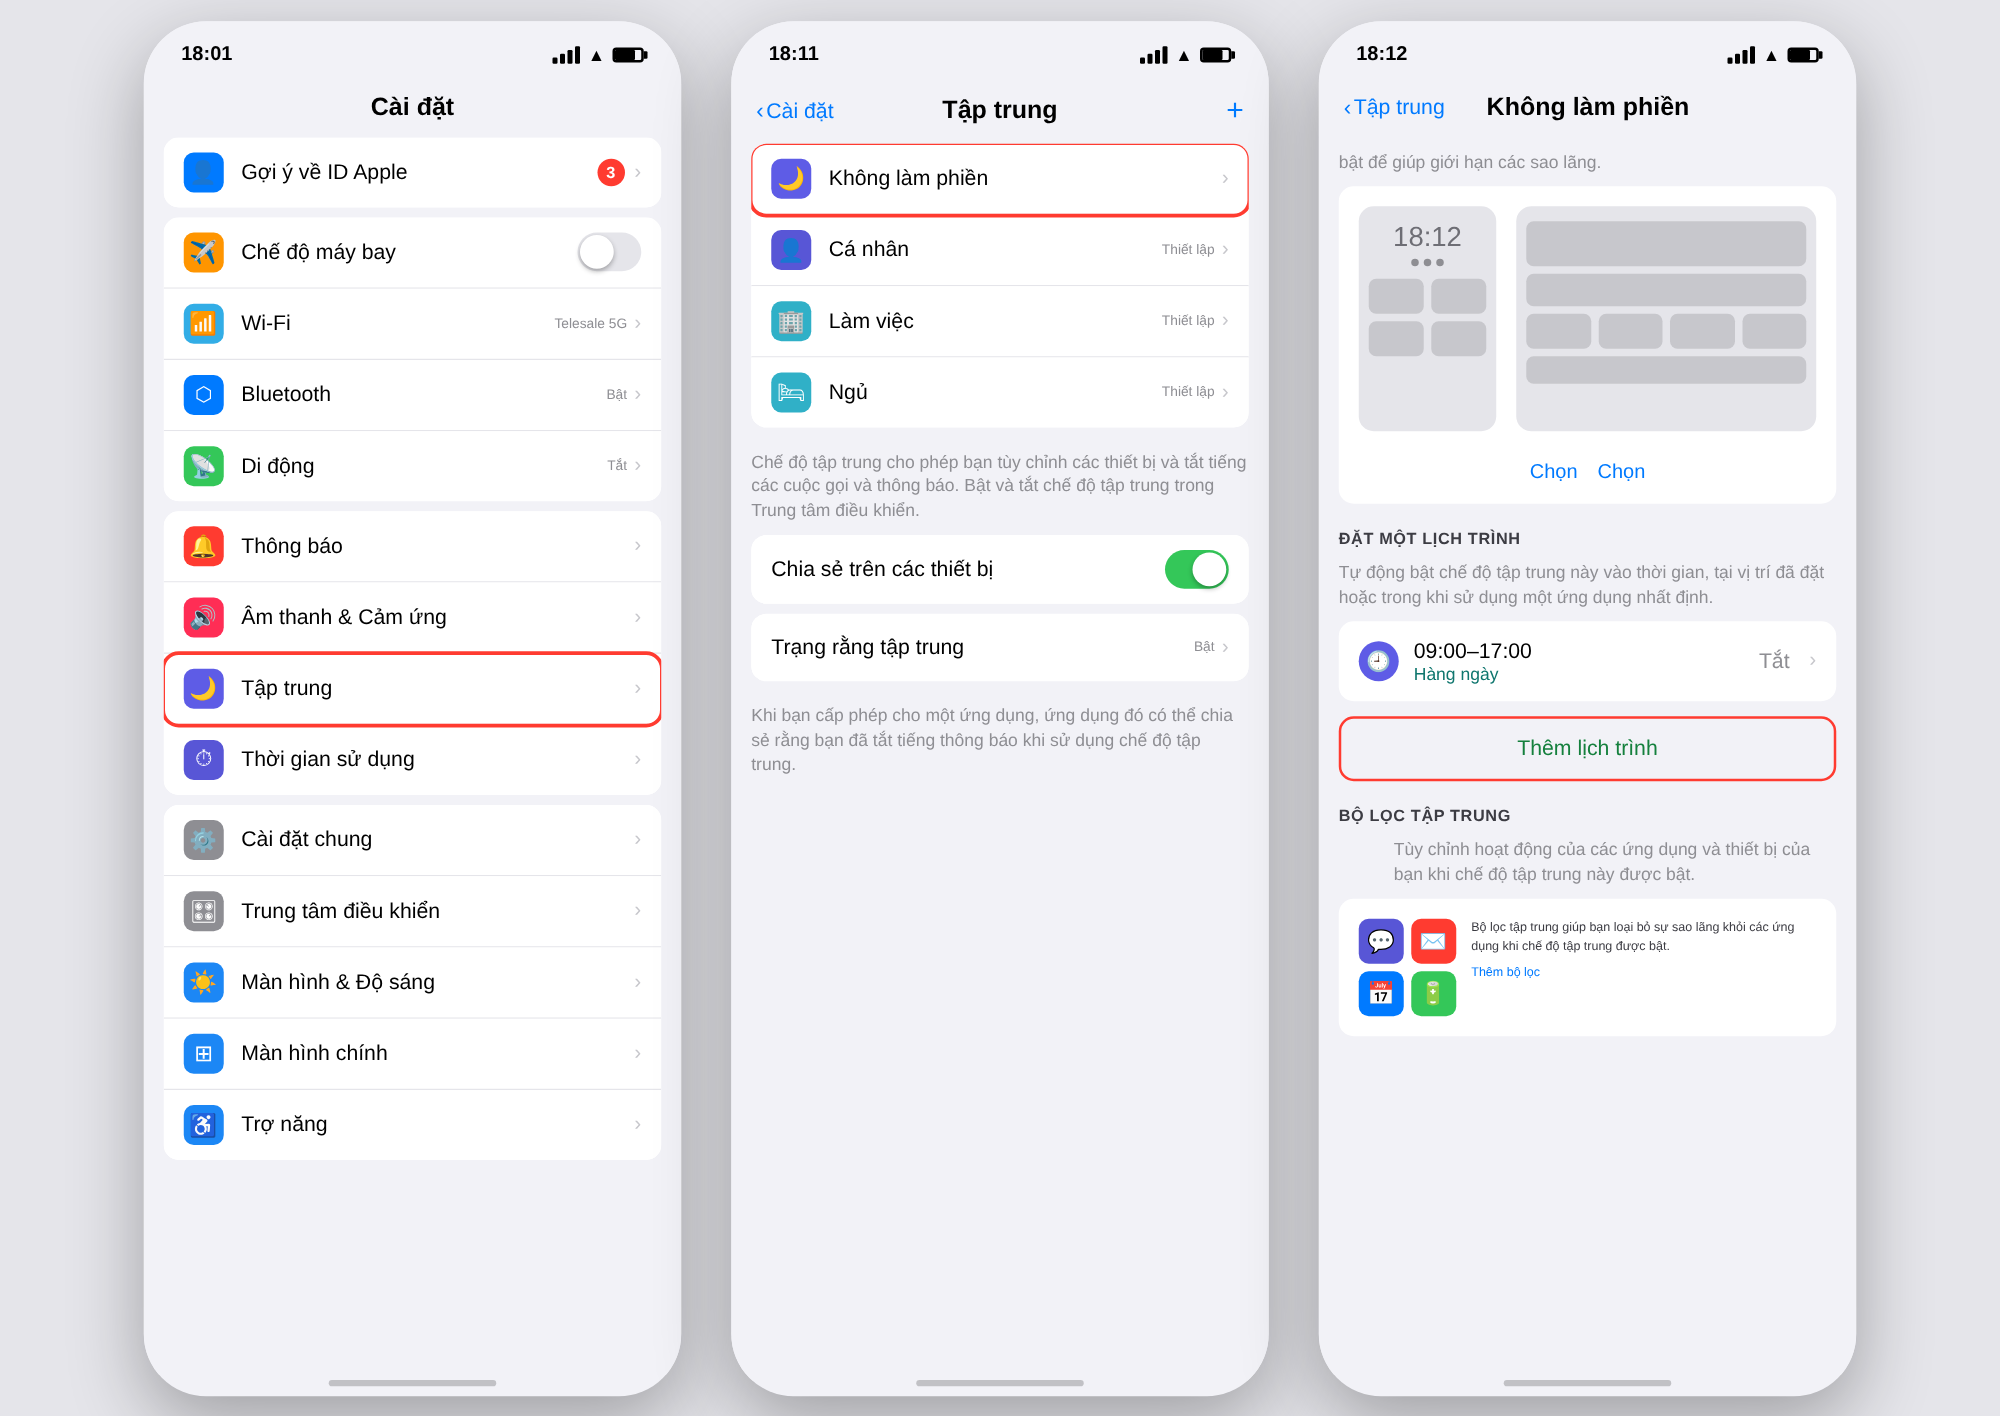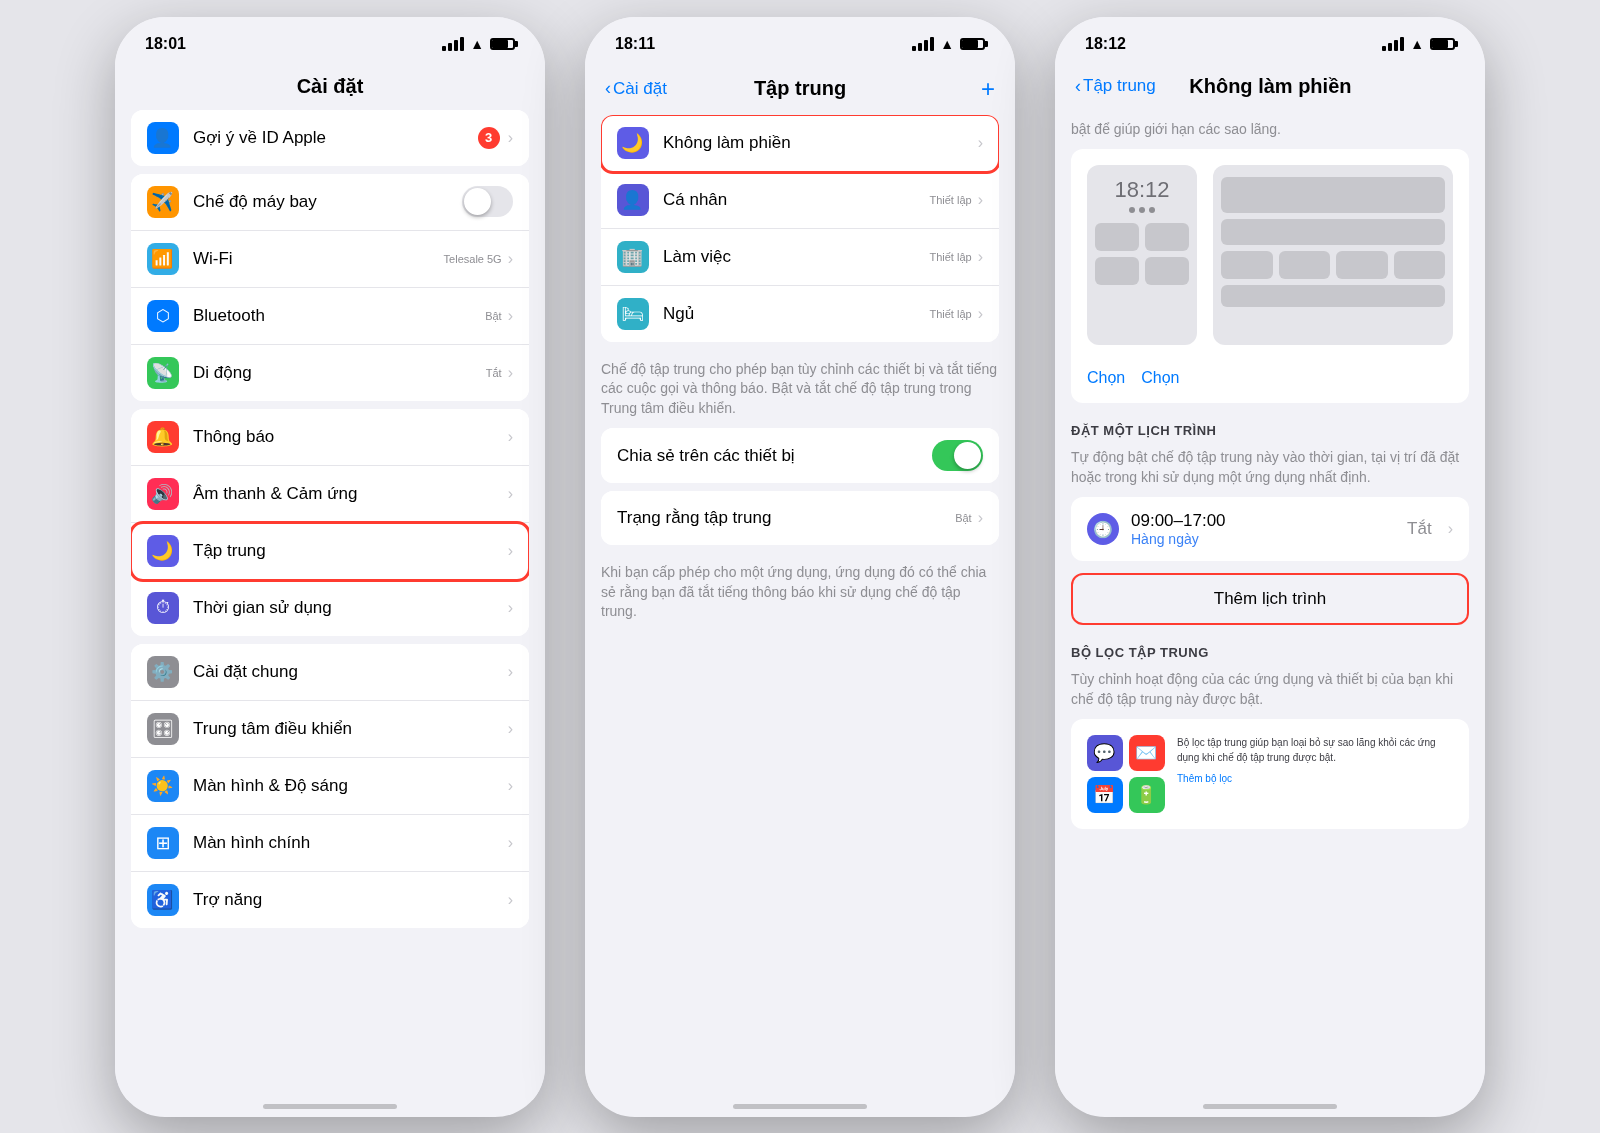--- a/index.html
+++ b/index.html
@@ -321,21 +321,21 @@
     }
     .preview-small-placeholder {
       background: #c7c7cc;
       border-radius: 6px;
       height: 28px;
       flex: 1;
     }
 
     .choose-row {
       display: flex;
-      justify-content: flex-start;
+      justify-content: center;
       padding-top: 8px;
       gap: 16px;
     }
     .choose-btn {
       color: #007aff;
       font-size: 16px;
       font-weight: 400;
     }
 
     .schedule-section {
@@ -361,21 +361,21 @@
       border-radius: 50%;
       display: flex;
       align-items: center;
       justify-content: center;
       font-size: 16px;
       color: #fff;
     }
 
     .add-schedule-btn {
       text-align: center;
-      color: #000000;
+      color: #15803d;
       font-size: 17px;
       padding: 14px;
       border: 2px solid #ff3b30;
       border-radius: 12px;
       margin: 0 16px 12px;
     }
 
     .filter-card {
       background: #fff;
       border-radius: 12px;
@@ -705,35 +705,35 @@
     <div style="padding: 0 16px 4px 16px;">
       <div style="font-size: 13px; font-weight: 700; color: #3c3c43; text-transform: uppercase; letter-spacing: 0.5px; padding: 8px 0 4px 0;">ĐẶT MỘT LỊCH TRÌNH</div>
     </div>
     <div class="description-text" style="padding-top:2px;">Tự động bật chế độ tập trung này vào thời gian, tại vị trí đã đặt hoặc trong khi sử dụng một ứng dụng nhất định.</div>
 
     <div class="schedule-section">
       <div class="schedule-item">
         <div class="clock-icon-circle">🕘</div>
         <div style="flex:1;">
           <div style="font-size:17px;color:#000;">09:00–17:00</div>
-          <div style="font-size:14px;color:#3b82f6;">Hàng ngày</div>
+          <div style="font-size:14px;color:#0f766e;">Hàng ngày</div>
         </div>
         <span style="color:#8e8e93;font-size:17px;margin-right:4px;">Tắt</span>
         <span style="color:#c7c7cc;font-size:16px;">›</span>
       </div>
     </div>
 
     <div class="add-schedule-btn">
       <span>Thêm lịch trình</span>
     </div>
 
     <div style="padding: 0 16px 4px 16px;">
       <div style="font-size: 13px; font-weight: 700; color: #3c3c43; text-transform: uppercase; letter-spacing: 0.5px; padding: 8px 0 4px 0;">BỘ LỌC TẬP TRUNG</div>
     </div>
-    <div class="description-text" style="padding-top:2px;">Tùy chỉnh hoạt động của các ứng dụng và thiết bị của bạn khi chế độ tập trung này được bật.</div>
+    <div class="description-text" style="padding-top:2px;margin-left:44px;">Tùy chỉnh hoạt động của các ứng dụng và thiết bị của bạn khi chế độ tập trung này được bật.</div>
 
     <div class="filter-card">
       <div style="display:flex;gap:12px;align-items:flex-start;">
         <div style="display:flex;flex-direction:column;gap:6px;flex-shrink:0;">
           <div style="display:flex;gap:6px;">
             <div class="filter-app-icon" style="background:#5856d6;width:36px;height:36px;border-radius:8px;font-size:18px;">💬</div>
             <div class="filter-app-icon" style="background:#ff3b30;width:36px;height:36px;border-radius:8px;font-size:18px;">✉️</div>
           </div>
           <div style="display:flex;gap:6px;">
             <div class="filter-app-icon" style="background:#007aff;width:36px;height:36px;border-radius:8px;font-size:18px;">📅</div>

